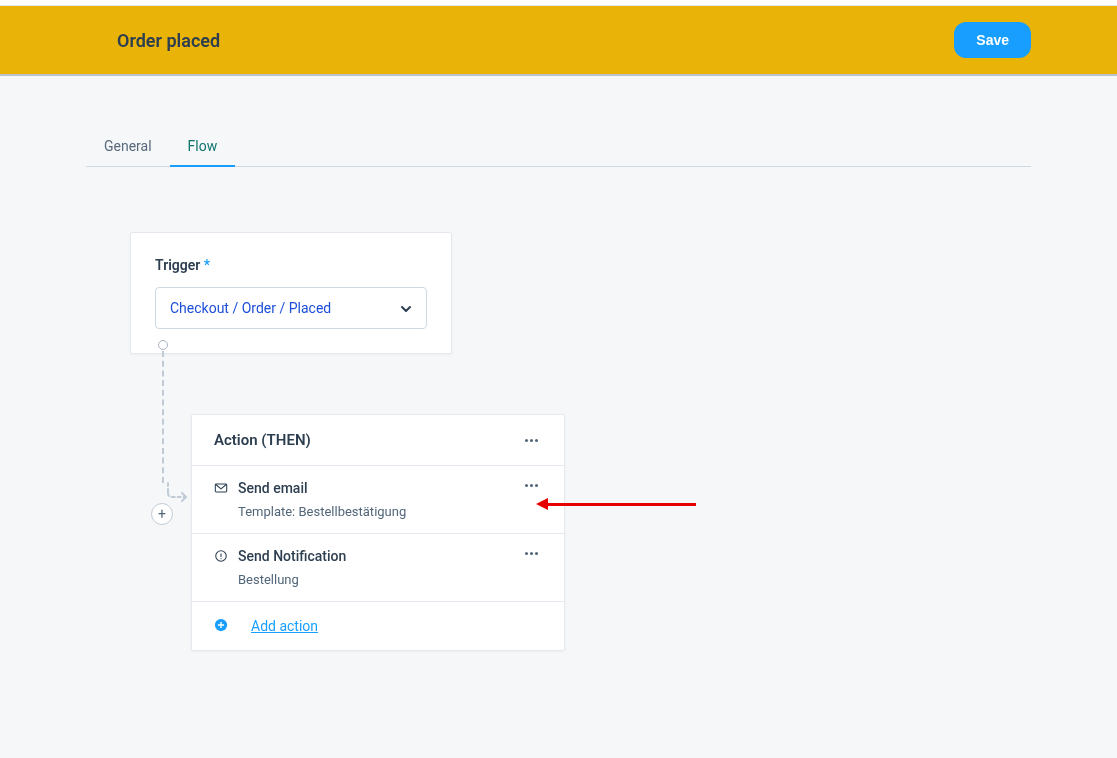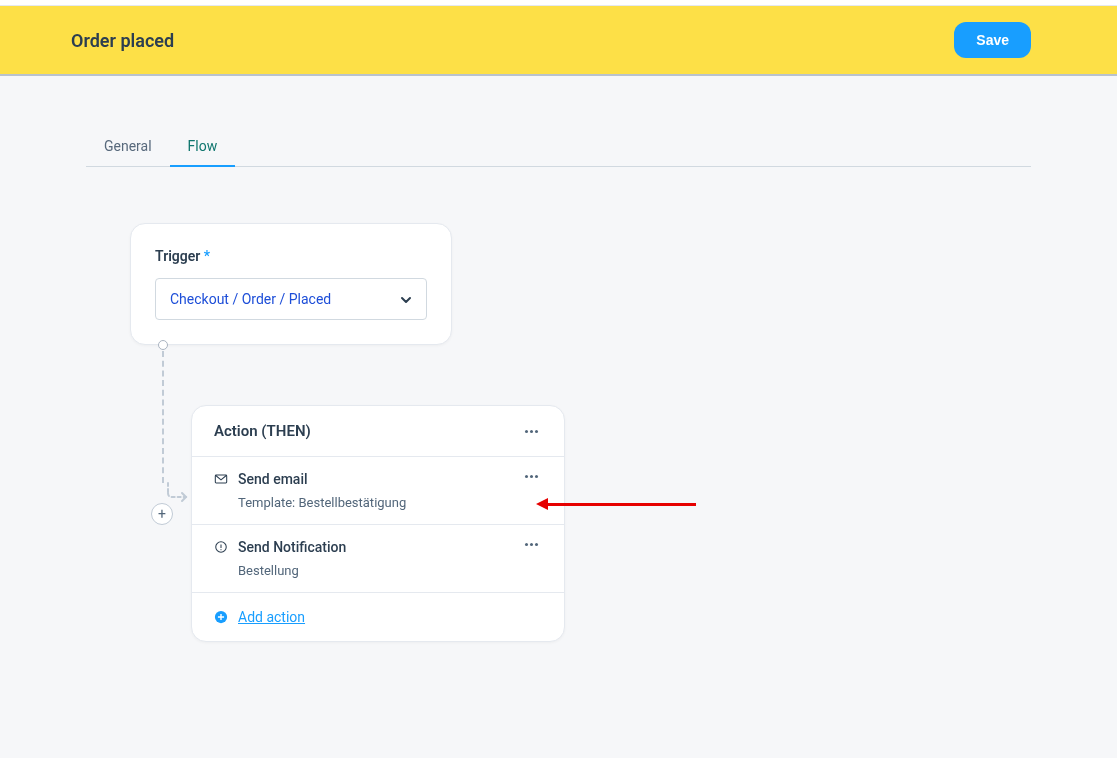--- a/index.html
+++ b/index.html
@@ -9,26 +9,26 @@
     font-size:14px;
     color:#52667a;
     background:#fff;
   }
   .canvas-area {
     background:#f6f7f9;
     min-height:100%;
   }
   .top-border { height:6px; border-bottom:1px solid #e5e9ef; background:#fff; }
   .header {
-    background:#fde047;
+    background:#eab308;
     border-bottom:2px solid #b9c2cd;
     display:flex;
     align-items:center;
     justify-content:space-between;
-    padding:14px 86px 14px 71px;
+    padding:14px 86px 14px 117px;
     height:70px;
   }
   .header h1 {
     margin:0;
     font-size:18px;
     font-weight:600;
     color:#2c3e50;
   }
   .save-btn {
     background:#189eff;
@@ -68,22 +68,23 @@
   }
   .flow-area {
     position:relative;
     margin:0 86px;
     padding:56px 0 100px 44px;
     min-height:560px;
   }
   .card {
     background:#fff;
     border:1px solid #e5e9ef;
-    border-radius:15px;
+    border-radius:2px;
     box-shadow:0 1px 3px rgba(0,0,0,0.04);
+    margin-top:9px;
   }
   .trigger-card {
     width:322px;
     padding:24px;
   }
   .trigger-label {
     font-size:14px;
     font-weight:600;
     color:#2c3e50;
     margin-bottom:14px;
@@ -197,22 +198,22 @@
     color:#52667a;
   }
   .action-item .dots-wrap {
     position:absolute;
     right:22px;
     top:14px;
   }
   .add-action {
     padding:16px 22px;
     display:flex;
-    align-items:center;
-    gap:10px;
+    align-items:flex-start;
+    gap:23px;
   }
   .add-action .plus-circ {
     width:14px; height:14px;
     color:#189eff;
     flex-shrink:0;
   }
   .add-action .plus-circ svg { width:14px; height:14px; display:block; }
   .add-action a {
     color:#189eff;
     font-size:14px;

